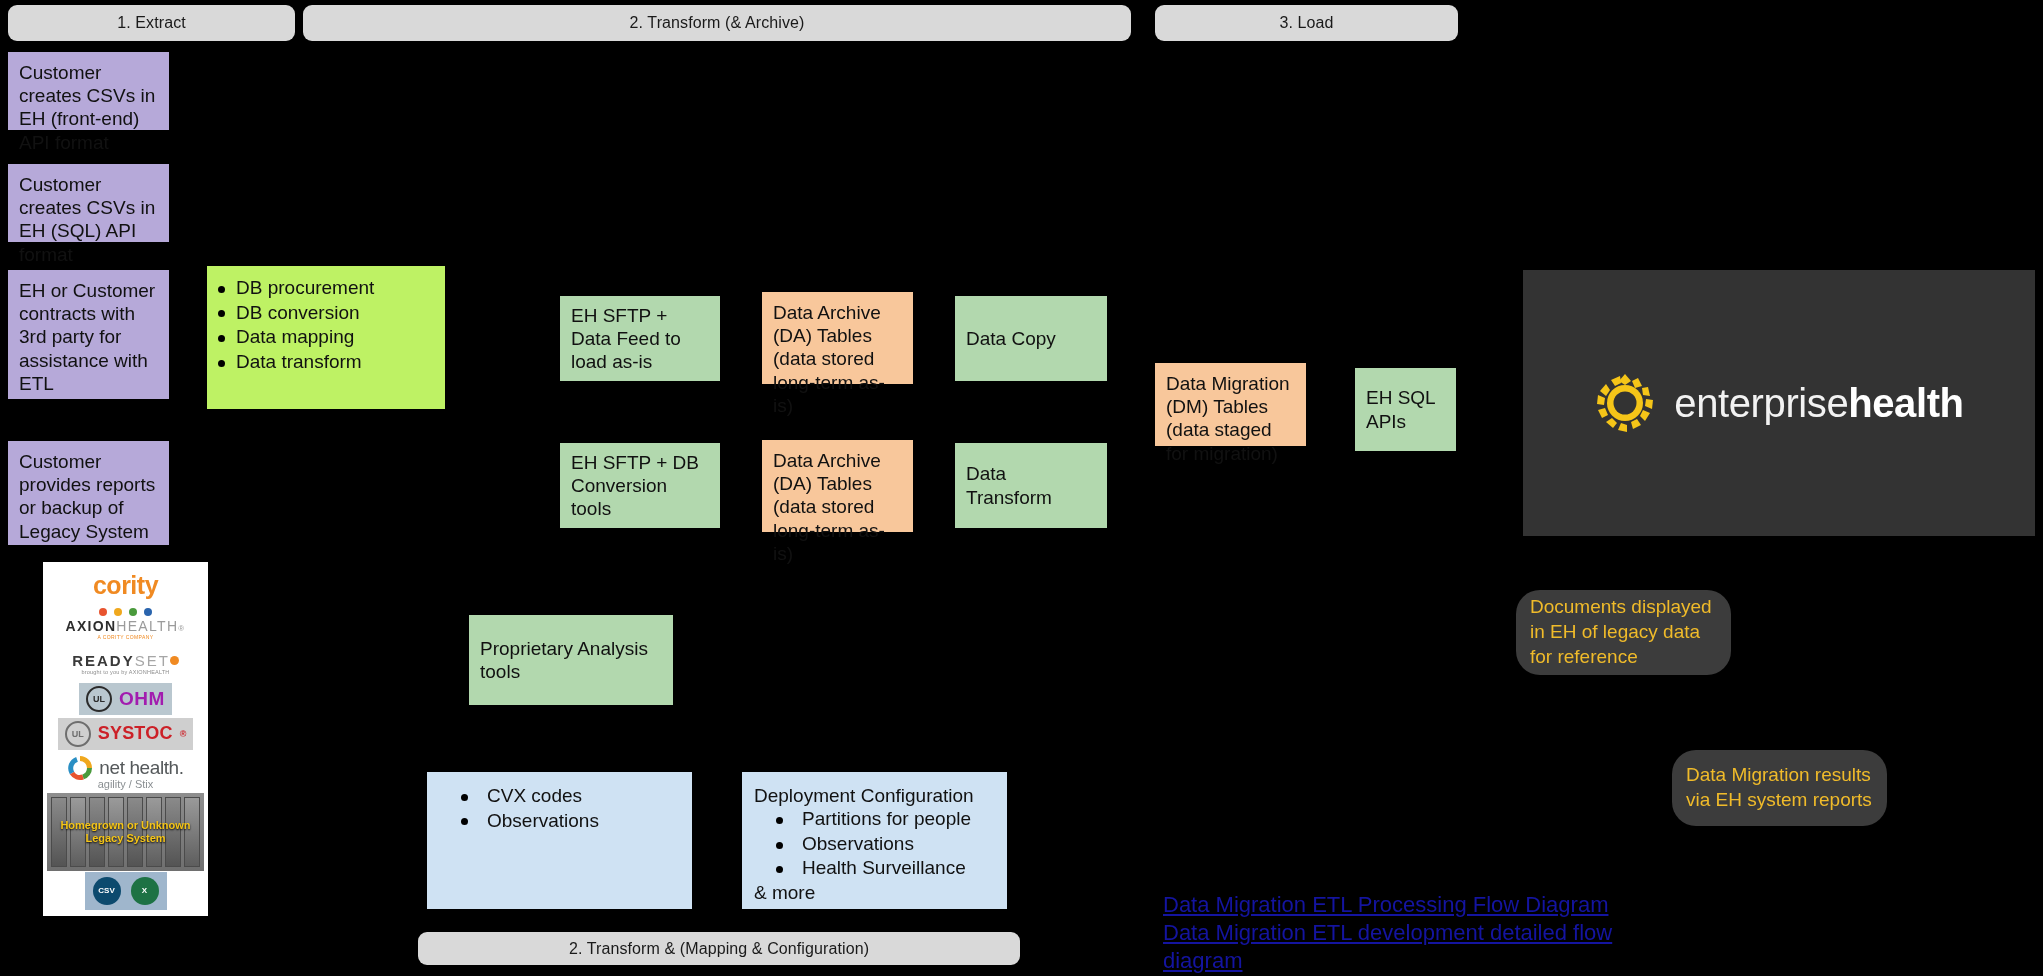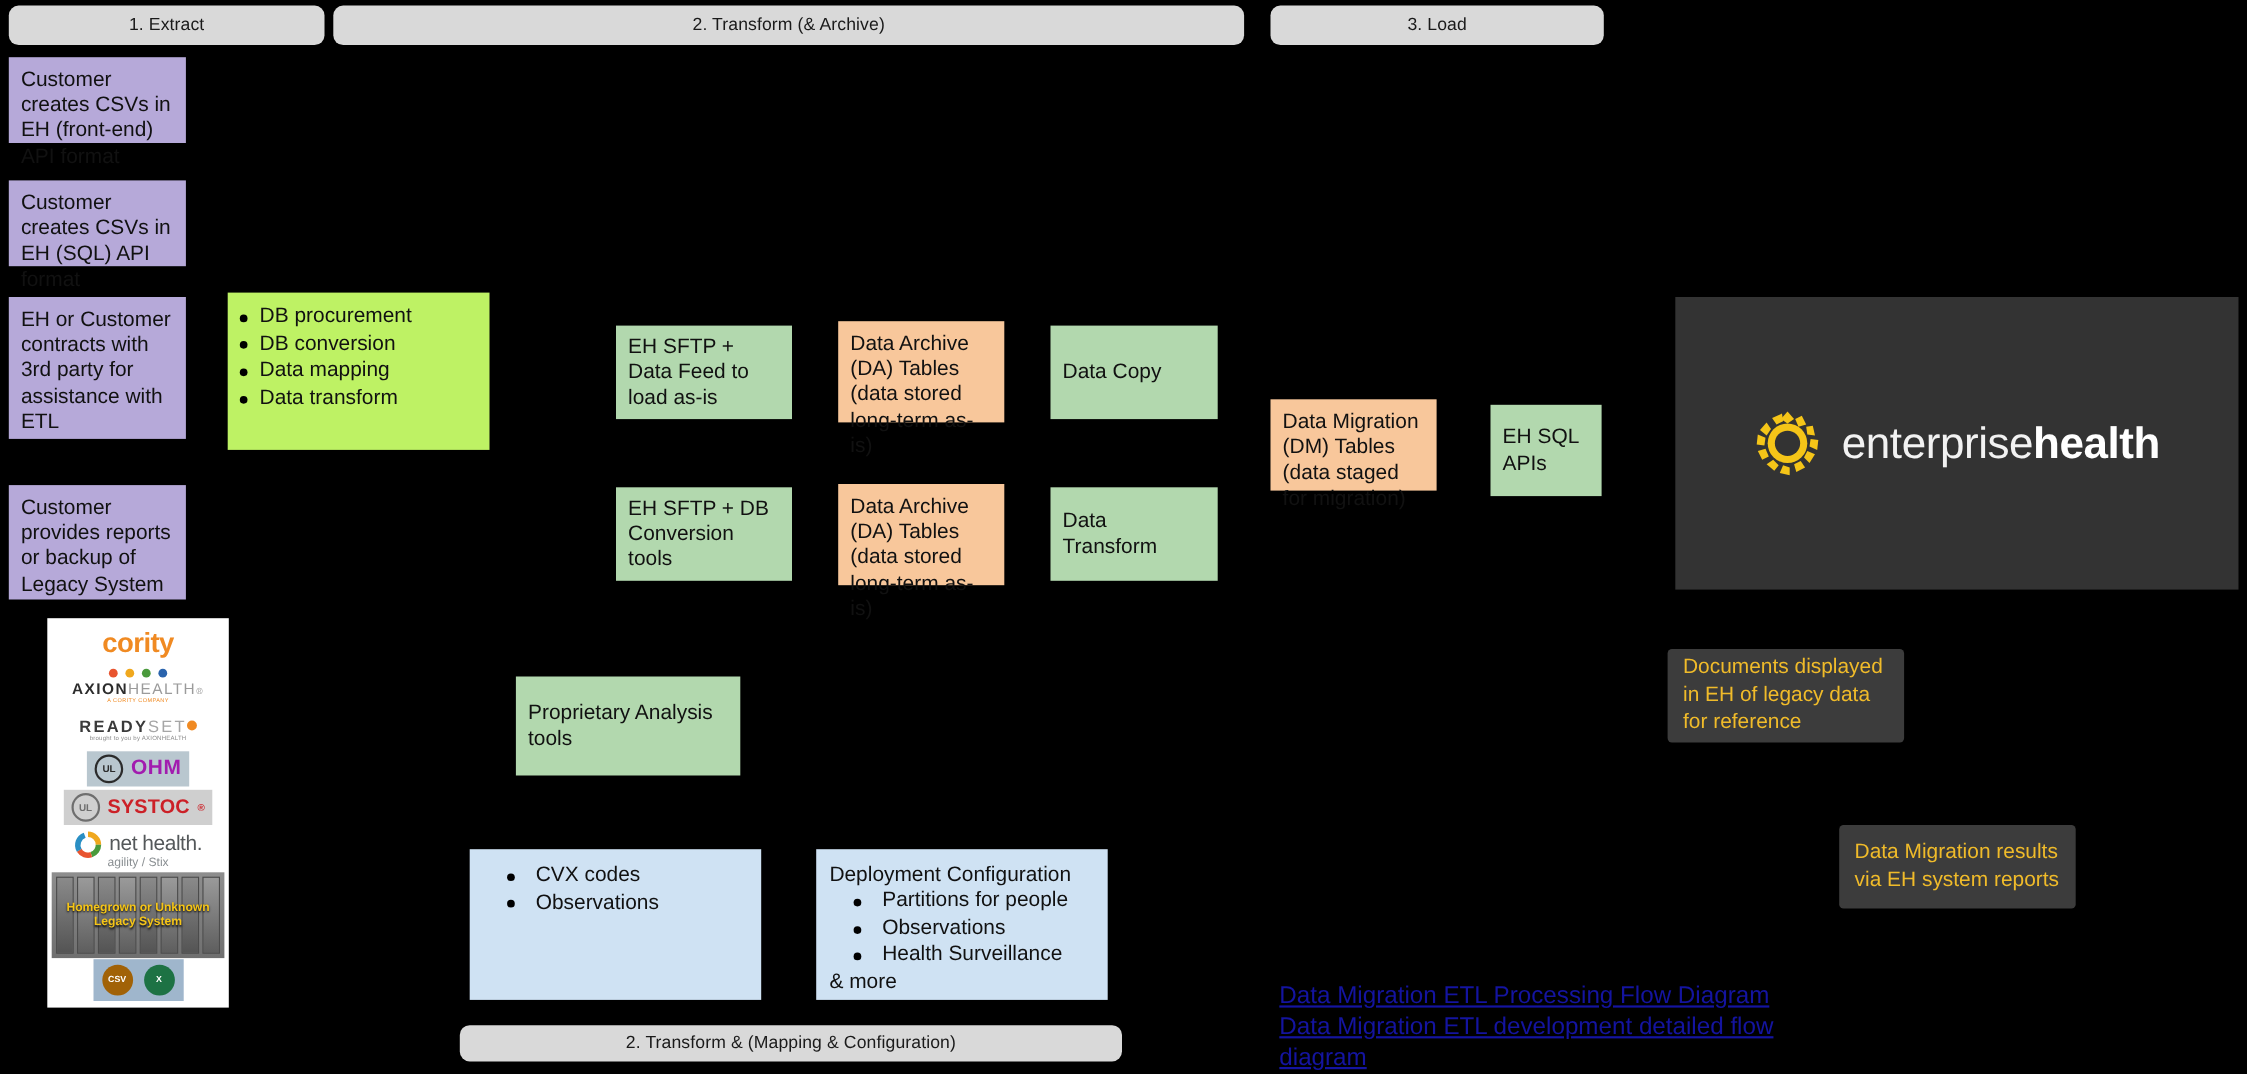--- a/index.html
+++ b/index.html
@@ -37,21 +37,21 @@
   }
   ul.bl li:before{
     content:"";position:absolute;left:7px;top:.52em;
     width:7px;height:7px;border-radius:50%;background:#000;
   }
   ul.bl.indent li{padding-left:48px;}
   ul.bl.indent li:before{left:22px;}
 
   
   .callout{
-    background:#3c3c3c;border-radius:4px;color:#f0bb2a;
+    background:#3c3c3c;border-radius:24px;color:#f0bb2a;
     padding:11px 14px;font-size:19px;line-height:1.3;
     display:flex;flex-direction:column;justify-content:center;
   }
 
   
   .brandpanel{background:#333333;display:flex;align-items:center;justify-content:center;}
   .brandrow{display:flex;align-items:center;gap:18px;}
   .brandword{font-size:40px;color:#f2f2f2;letter-spacing:-.4px;white-space:nowrap;}
   .brandword b{font-weight:bold;color:#ffffff;}
 
@@ -85,21 +85,21 @@
   .legacy .rackrow{position:absolute;inset:0;display:flex;gap:3px;padding:4px;}
   .legacy .rack{flex:1;background:linear-gradient(180deg,#9a9a9a,#5e5e5e);
                 border:1px solid #4b4b4b;}
   .legacy .rack:nth-child(odd){background:linear-gradient(180deg,#8a8a8a,#545454);}
   .legacy .lbl{position:absolute;left:0;right:0;top:50%;transform:translateY(-50%);
                text-align:center;font-size:11px;font-weight:bold;color:#f5c518;
                text-shadow:0 1px 2px #000;line-height:1.15;}
   .filesbar{background:#9fb6cc;display:flex;gap:10px;align-items:center;justify-content:center;padding:5px 8px;}
   .fileico{width:28px;height:28px;border-radius:50%;display:flex;align-items:center;justify-content:center;
            font-size:8px;font-weight:bold;color:#fff;}
-  .csvico{background:#a16207;}
+  .csvico{background:#0c4a6e;}
   .xlsico{background:#1d7244;}
 
   
   .linklist a{
     display:block;color:#1414a0;text-decoration:underline;
     font-size:22px;line-height:1.28;
   }
 
   
   .sun{position:relative;width:62px;height:62px;}

